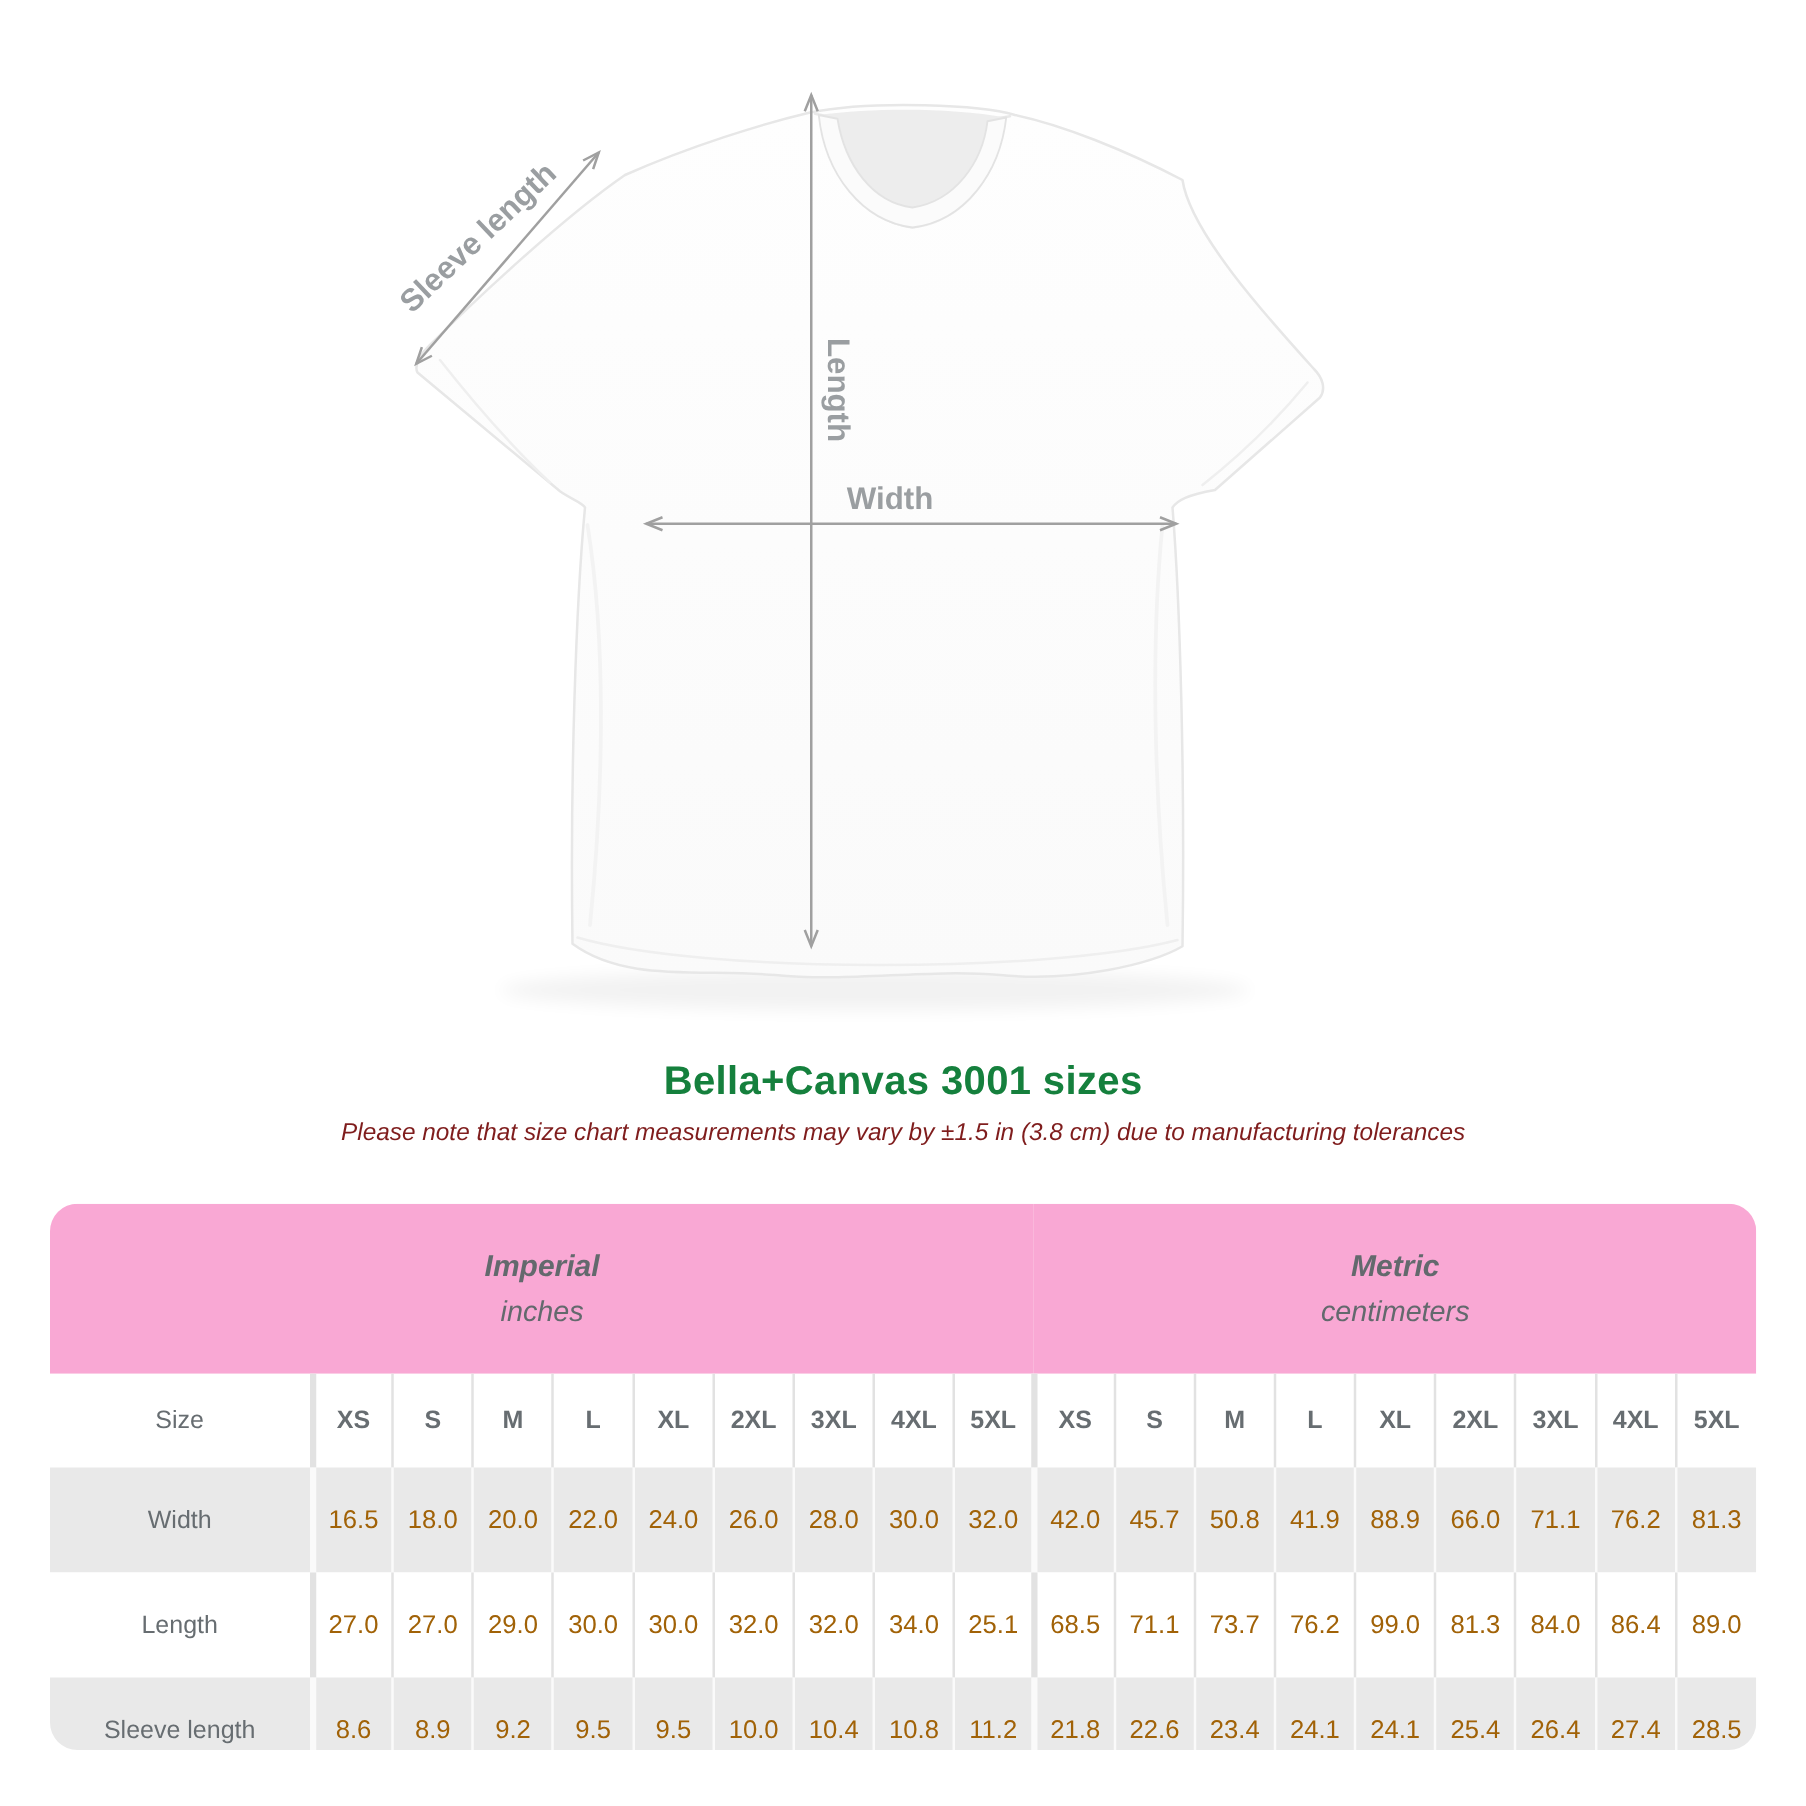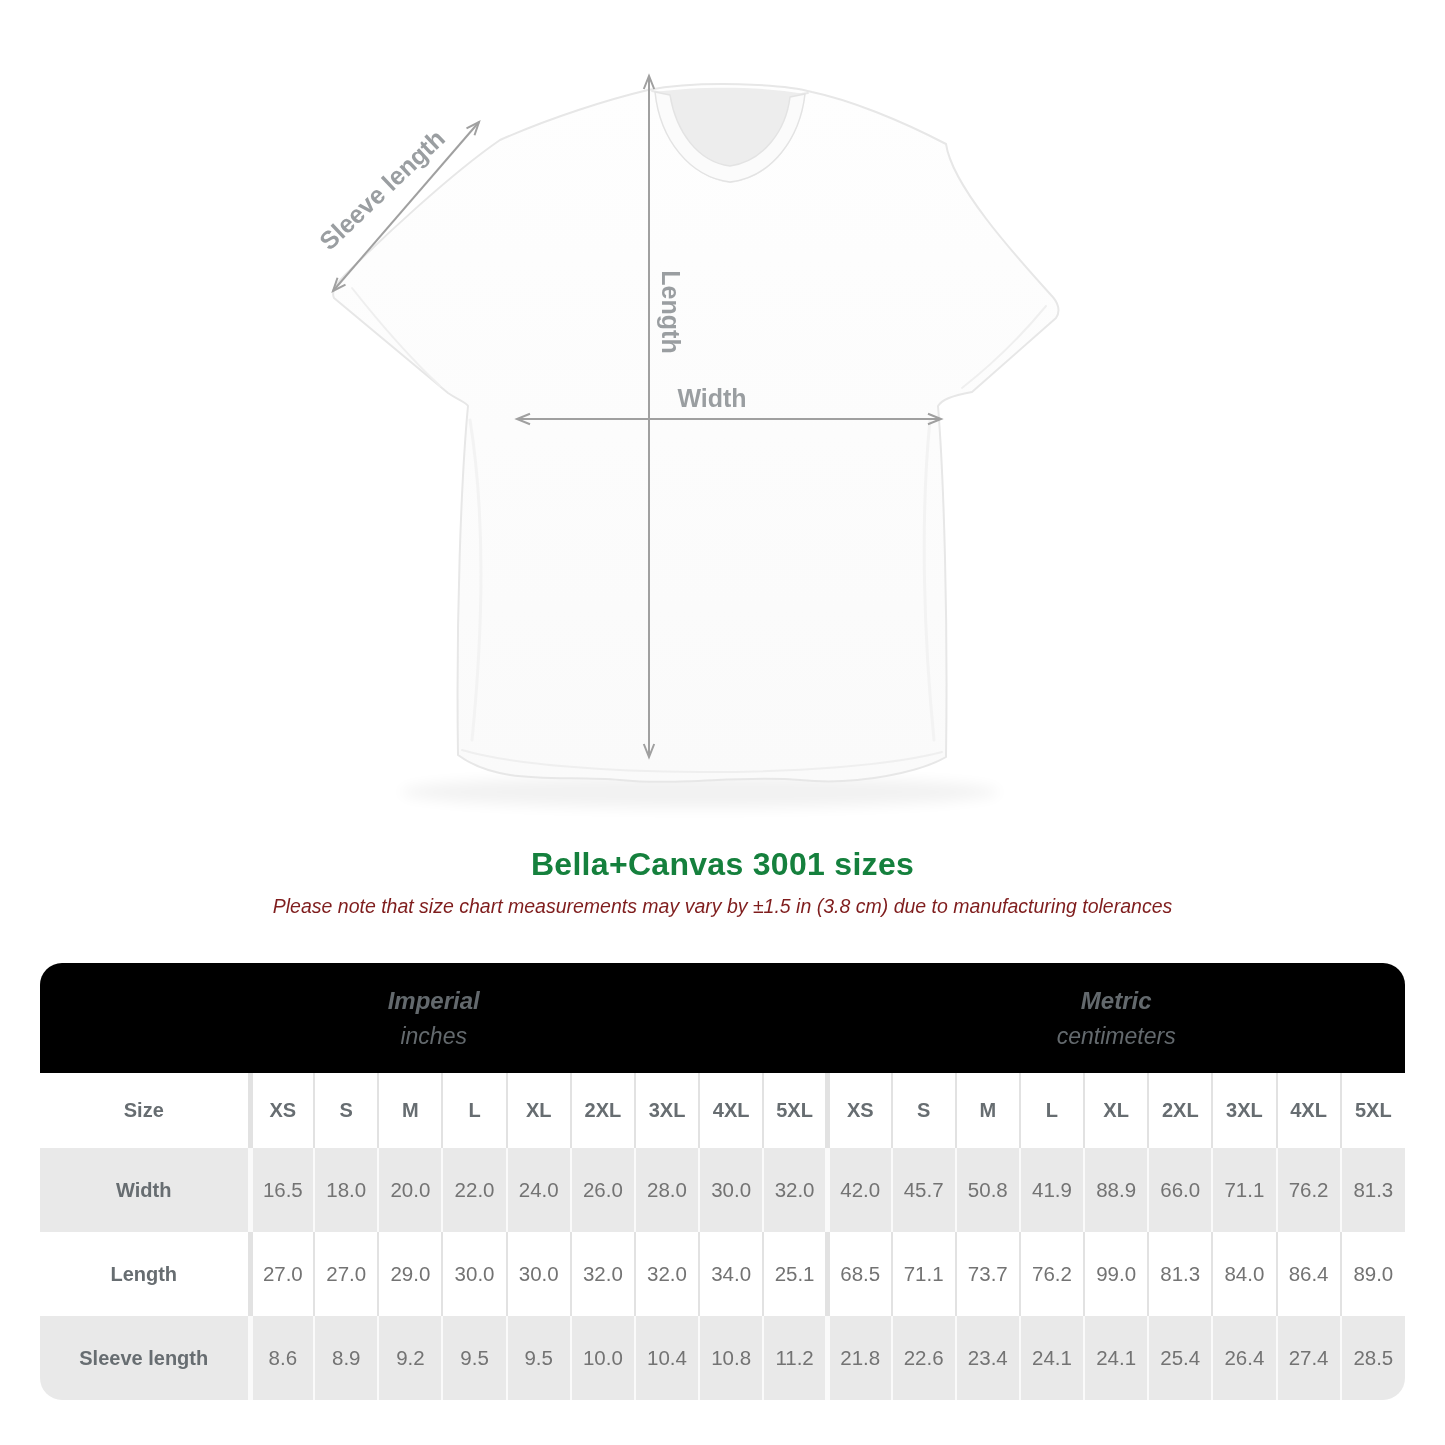--- a/index.html
+++ b/index.html
@@ -16,32 +16,32 @@
   .subtitle{position:absolute;left:0;top:895px;width:100%;text-align:center;
             font-style:italic;font-size:19.5px;color:#7f1d1d;}
 
   
   .table-wrap{position:absolute;left:40px;top:963px;width:1365px;height:437px;
               border-radius:22px;overflow:hidden;}
   table{width:100%;height:100%;border-collapse:collapse;table-layout:fixed;}
   col.label-col{width:210px;}
   td{text-align:center;vertical-align:middle;padding:0;}
 
-  tr.band{height:110px;background:#000000;}
+  tr.band{height:136px;background:#f9a8d4;}
   .band-label{font-size:24px;font-weight:bold;font-style:italic;color:#63696d;}
   .band-sub{font-size:23px;font-style:italic;color:#63696d;margin-top:8px;}
 
   tr.size-row{height:75px;}
   tr.data-row{height:84px;}
   tr.r-white{background:#ffffff;}
   tr.r-gray{background:#e9e9e9;}
 
-  td.lbl{font-weight:bold;color:#676d71;font-size:20px;}
+  td.lbl{font-weight:normal;color:#676d71;font-size:20px;}
   td.hdr{font-weight:bold;color:#676d71;font-size:20px;}
-  td.val{color:#737373;font-size:20.5px;}
+  td.val{color:#a16207;font-size:20.5px;}
 
   td.c{border-left:2px solid transparent;}
   td.sec{border-left-width:5px;margin-top:28px;}
   tr.r-white td.c{border-left-color:#e2e2e2;}
   tr.r-gray  td.c{border-left-color:#fafafa;}
 </style>
 </head>
 <body>
 
 <div class="page">

